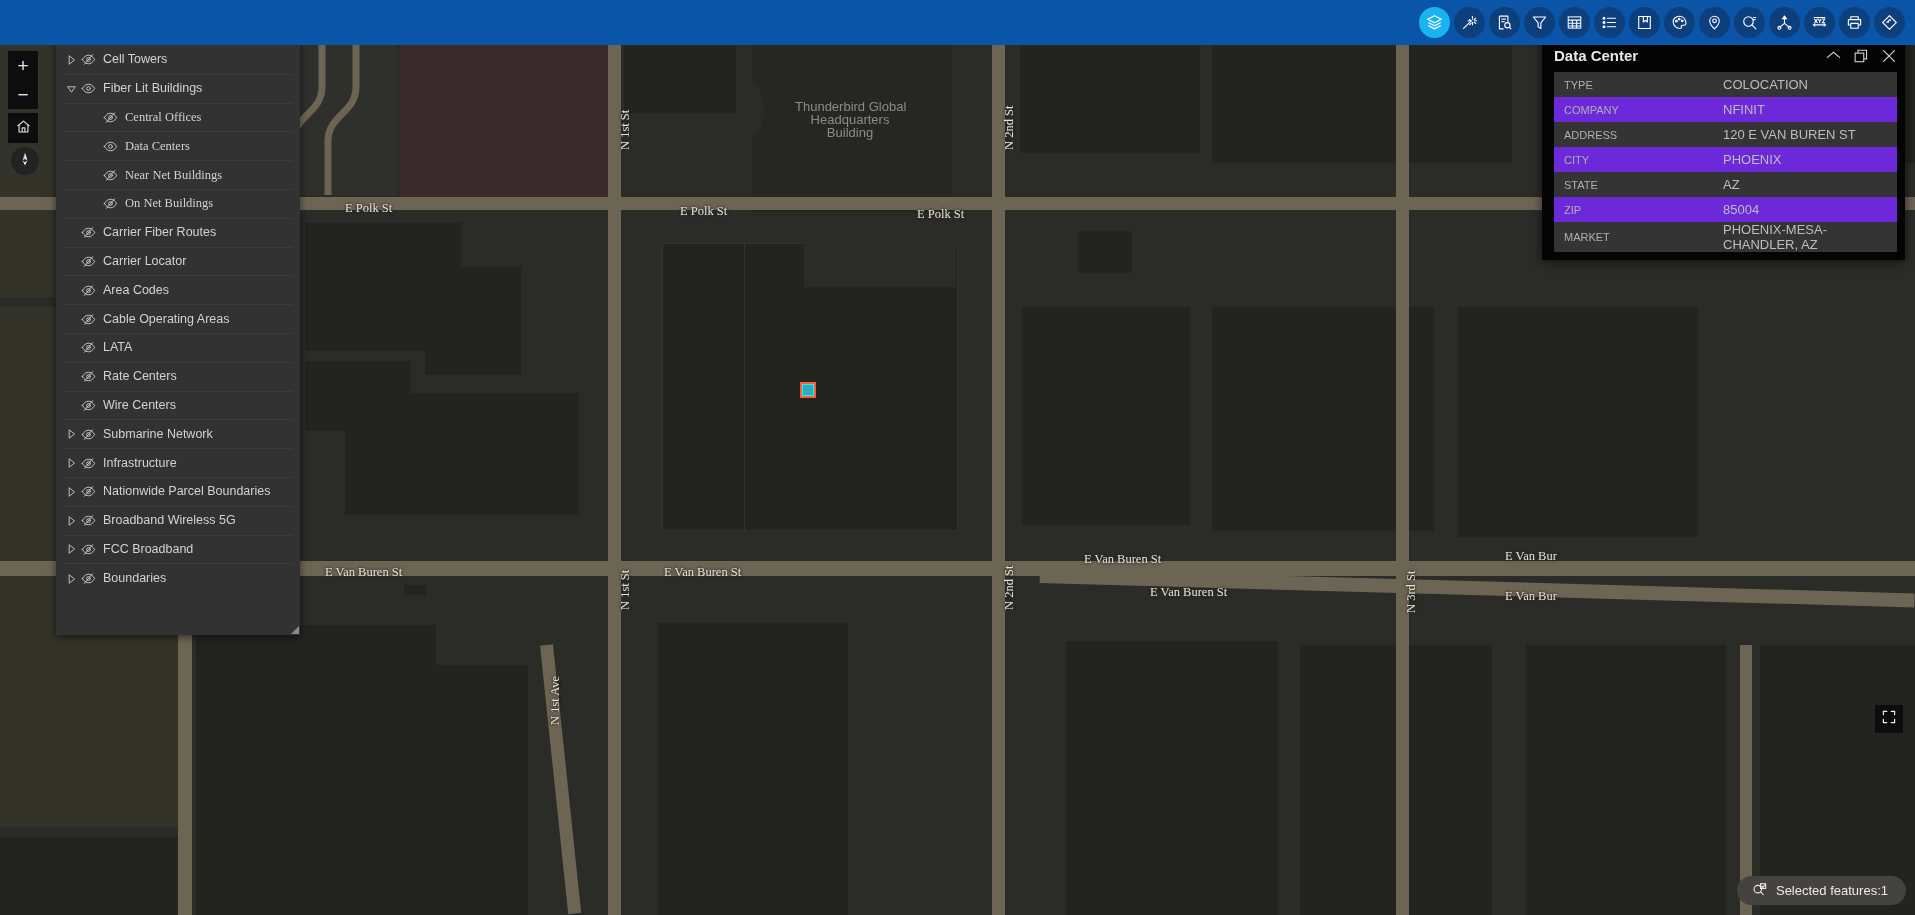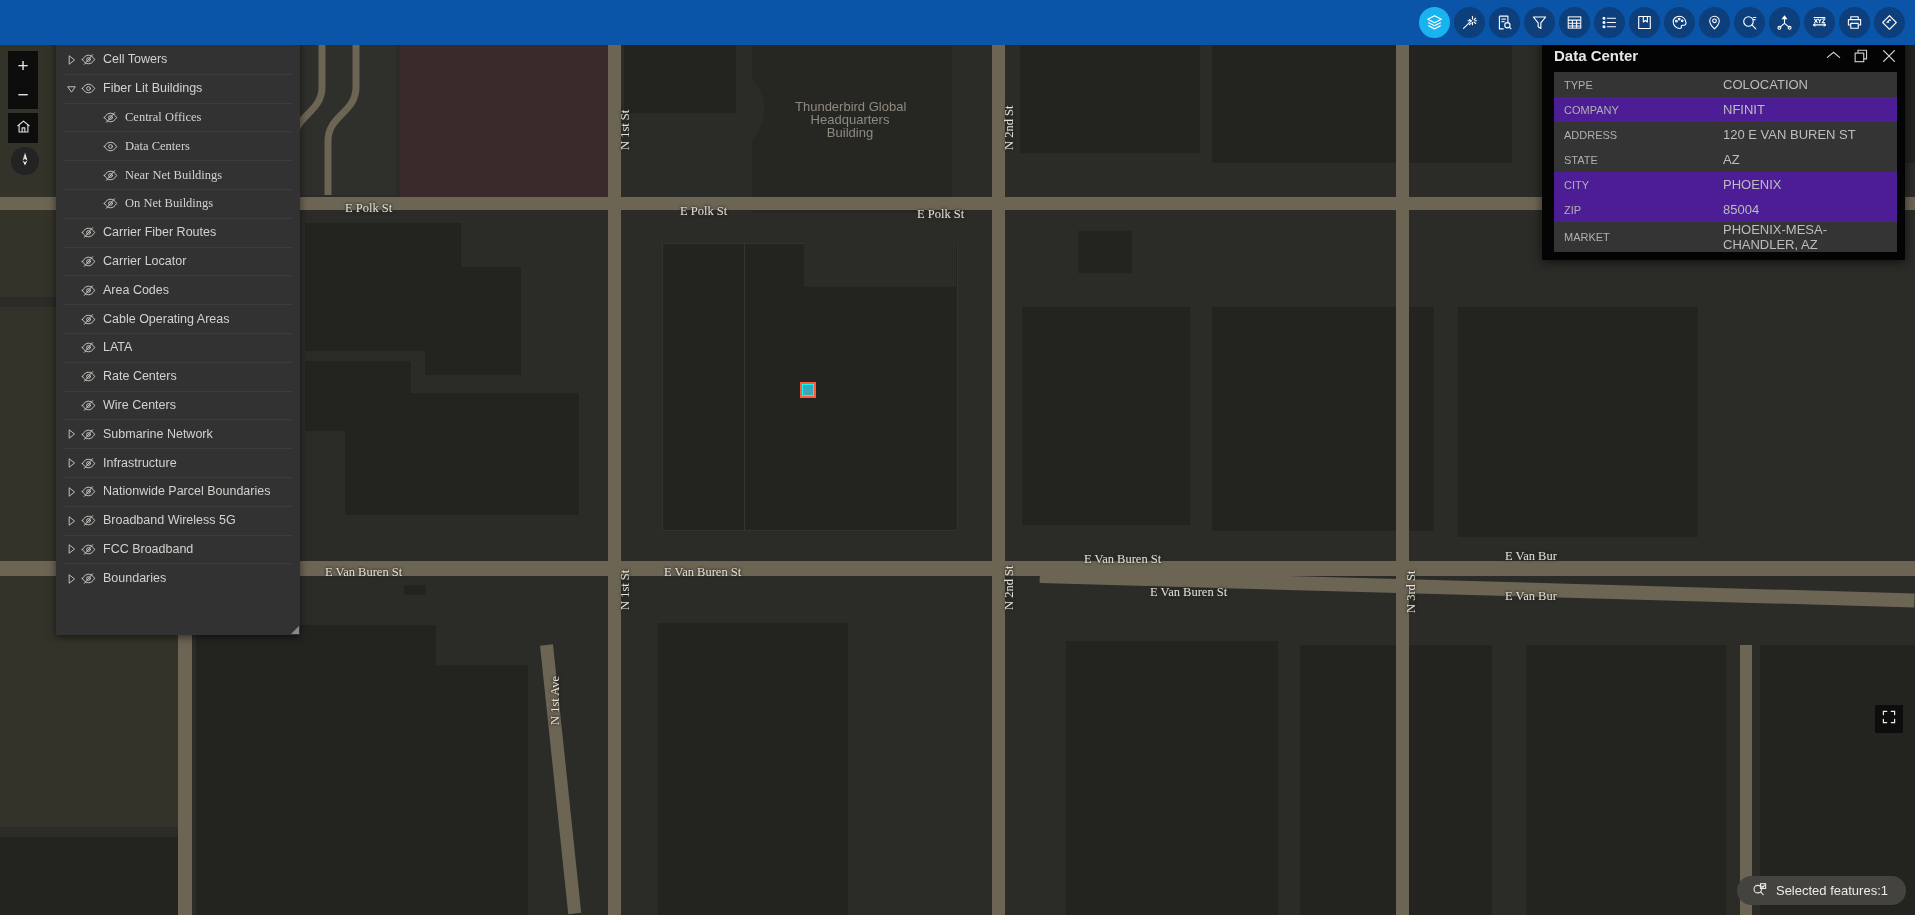--- a/index.html
+++ b/index.html
@@ -152,21 +152,21 @@
   .pager .cnt { color: #ddd; font-size: 12.5px; }
   .popup-title-row {
     display: flex; align-items: center; padding: 9px 9px 8px 12px;
   }
   .popup-title { color: #e8e8e8; font-size: 15px; font-weight: bold; }
   .popup-winbtns { margin-left: auto; display: flex; align-items: center; gap: 13px; }
   .popup-winbtns .wb { cursor: pointer; display: flex; }
   .attrs { padding: 0 8px 8px 12px; }
   .attr-row { display: flex; min-height: 25px; align-items: center; }
   .attr-row.odd { background: #343434; }
-  .attr-row.even { background: #4c1d95; }
+  .attr-row.even { background: #6d28d9; }
   .attr-k { width: 161px; color: #b0b0b0; font-size: 11px; padding-left: 10px; flex: none; }
   .attr-v { color: #bdbdbd; font-size: 13px; padding-left: 8px; }
 
   
   .fullscreen-btn {
     position: absolute; right: 12px; bottom: 182px; width: 28px; height: 28px;
     background: #0d0d0d; display: flex; align-items: center; justify-content: center;
     cursor: pointer; z-index: 35;
   }
   .selfeat {
@@ -754,29 +754,29 @@
           <span class="attr-v">COLOCATION</span>
         </div>
         <div class="attr-row even">
           <span class="attr-k">COMPANY</span>
           <span class="attr-v">NFINIT</span>
         </div>
         <div class="attr-row odd">
           <span class="attr-k">ADDRESS</span>
           <span class="attr-v">120 E VAN BUREN ST</span>
         </div>
+        <div class="attr-row even">
+          <span class="attr-k">CITY</span>
+          <span class="attr-v">PHOENIX</span>
+        </div>
         <div class="attr-row odd">
           <span class="attr-k">STATE</span>
           <span class="attr-v">AZ</span>
         </div>
         <div class="attr-row even">
-          <span class="attr-k">CITY</span>
-          <span class="attr-v">PHOENIX</span>
-        </div>
-        <div class="attr-row even">
           <span class="attr-k">ZIP</span>
           <span class="attr-v">85004</span>
         </div>
         <div class="attr-row odd">
           <span class="attr-k">MARKET</span>
           <span class="attr-v">PHOENIX-MESA-CHANDLER, AZ</span>
         </div>
       </div>
   </div>
 

